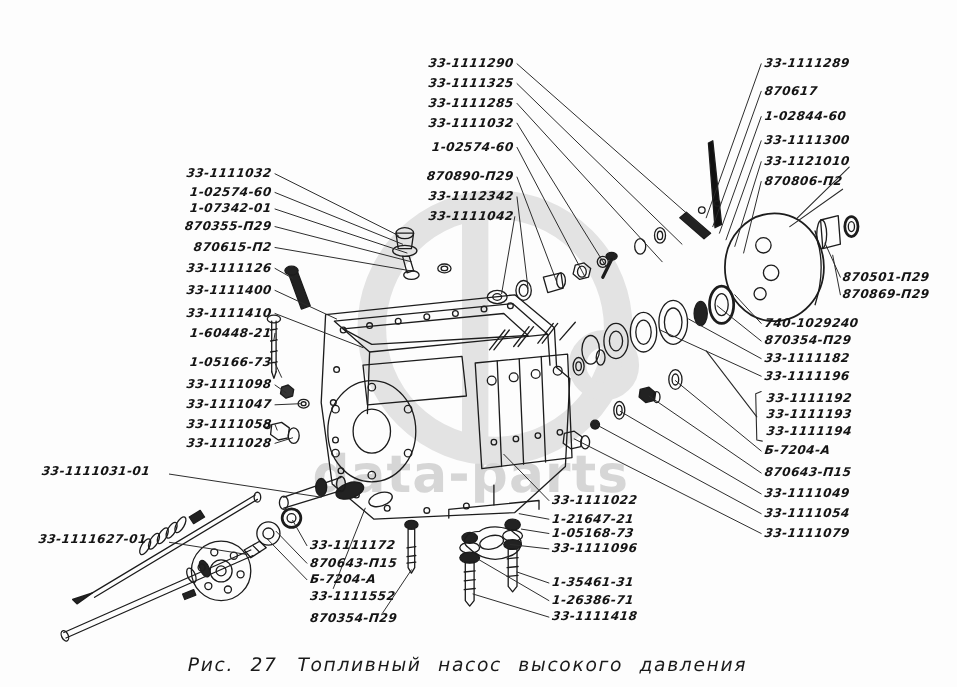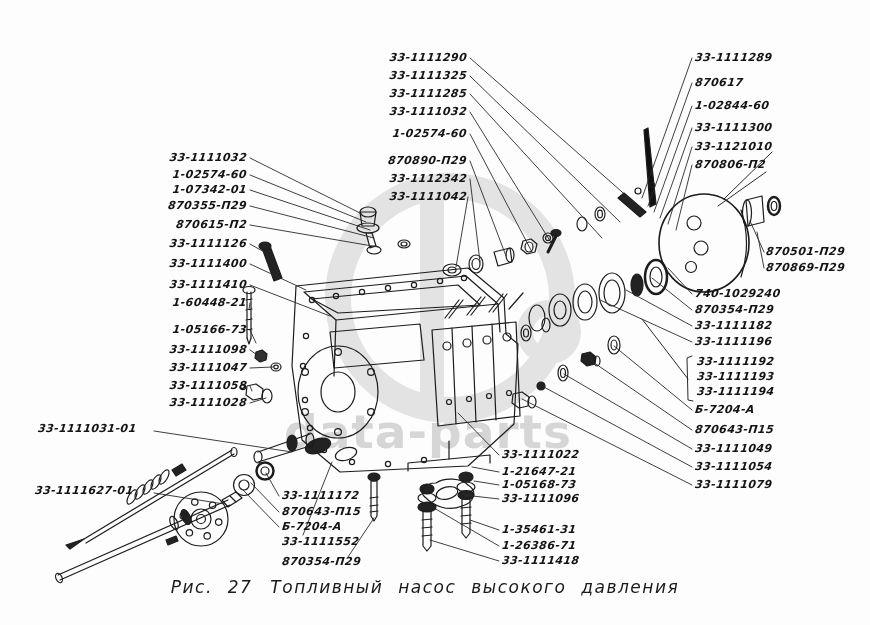--- a/index.html
+++ b/index.html
@@ -12,21 +12,21 @@
            color:#d6d6d6;letter-spacing:1px;}
   
   #draw{position:absolute;left:0;top:0;z-index:2;}
   
   #labels{position:absolute;left:0;top:0;width:870px;height:625px;z-index:3;}
   .plabel{position:absolute;font-family:"DejaVu Sans",sans-serif;font-style:italic;
           font-weight:600;font-size:11px;line-height:12px;color:#141414;
           letter-spacing:0.4px;white-space:nowrap;transform:skewX(-6deg);}
   .plabel.r{width:115px;text-align:right;}
   
-  #caption{position:absolute;left:95px;top:577px;width:660px;z-index:3;text-align:center;
+  #caption{position:absolute;left:95px;top:595px;width:660px;z-index:3;text-align:center;
            font-family:"DejaVu Sans",sans-serif;font-style:italic;font-size:17px;
            color:#1a1a1a;letter-spacing:1.5px;word-spacing:8px;}
   #caption .num{margin-right:18px;}
 </style>
 </head>
 <body>
 
 <div id="stage">
 
   <svg id="wm-logo" width="870" height="625">

